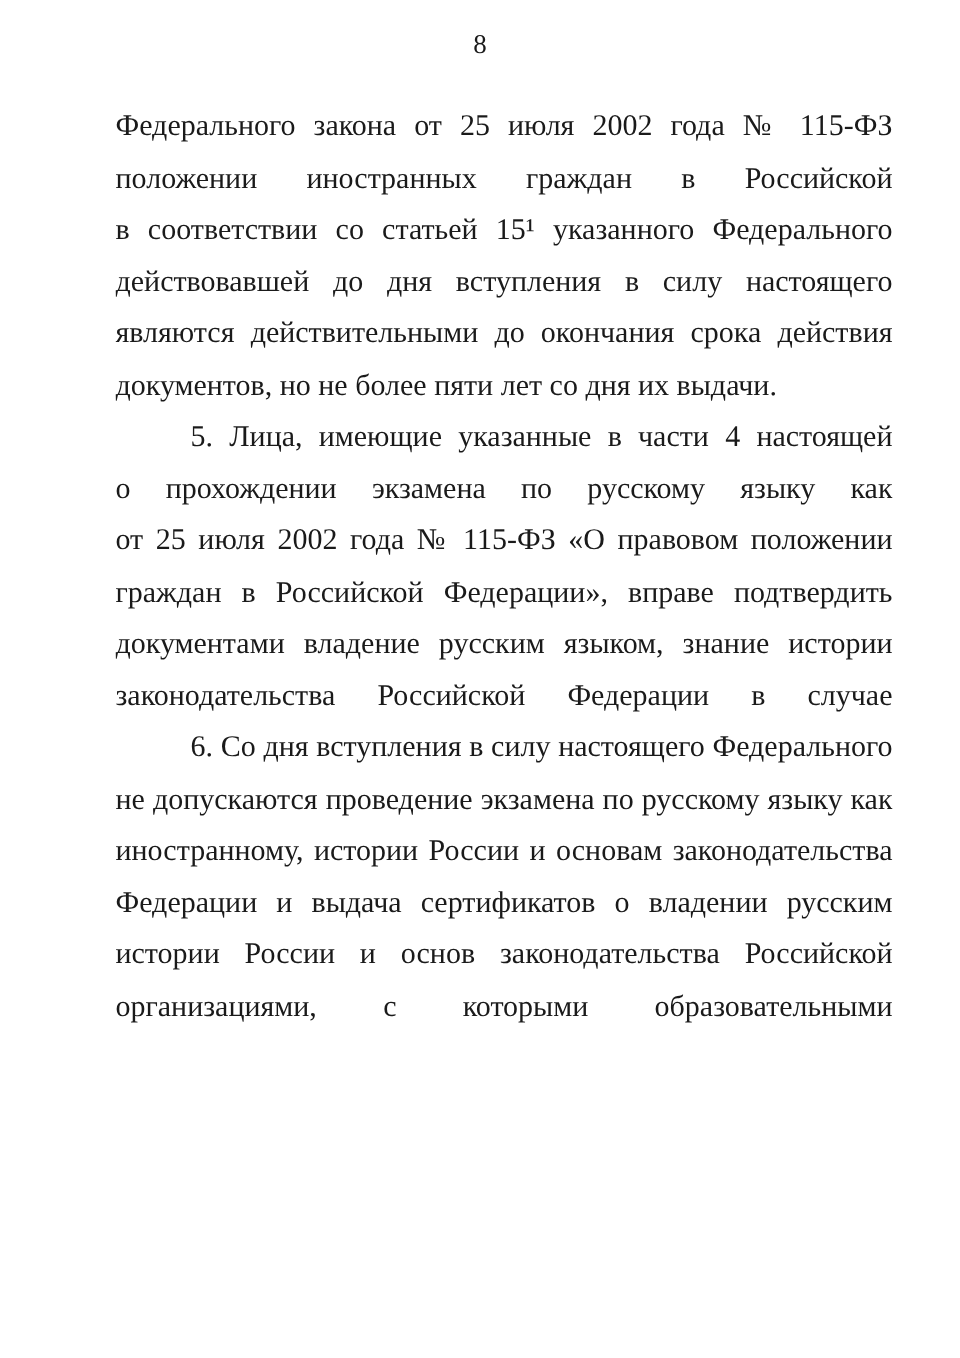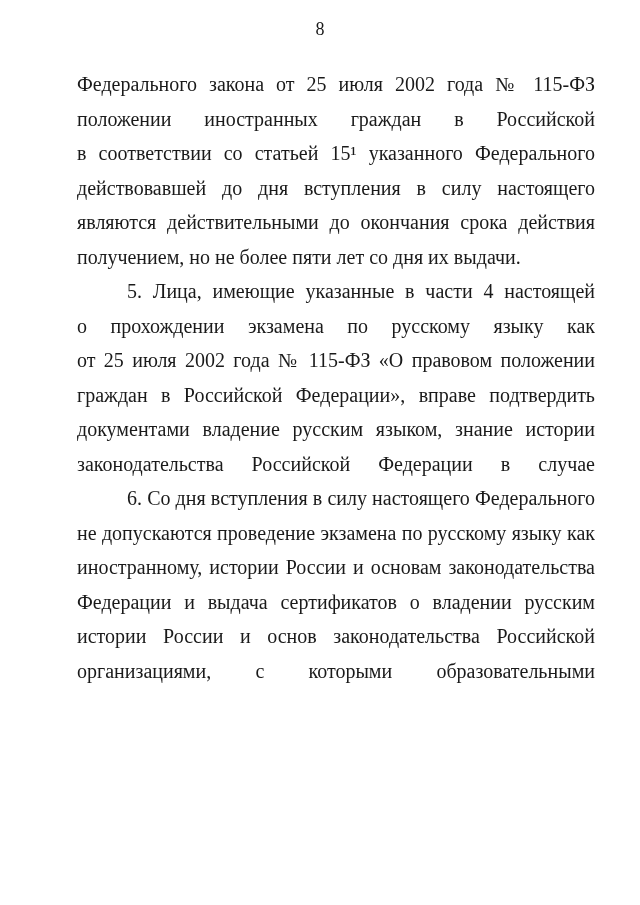--- a/index.html
+++ b/index.html
@@ -46,21 +46,21 @@
 <body>
 
 <div class="page-number">8</div>
 
 <div class="doc-body">
     <div class="line">Федерального закона от 25&nbsp;июля 2002&nbsp;года №&nbsp;115-ФЗ «О&nbsp;правовом</div>
     <div class="line">положении иностранных граждан в Российской Федерации», выданные</div>
     <div class="line">в соответствии со статьей 15¹ указанного Федерального закона в редакции,</div>
     <div class="line">действовавшей до дня вступления в силу настоящего Федерального закона,</div>
     <div class="line">являются действительными до окончания срока действия указанных</div>
-    <div class="line line-final">получением, но не более пяти лет со дня их выдачи.</div>
+    <div class="line line-final">документов, но не более пяти лет со дня их выдачи.</div>
     <div class="line indent">5.&nbsp;Лица, имеющие указанные в части 4 настоящей статьи документы</div>
     <div class="line">о прохождении экзамена по русскому языку как иностранному, истории</div>
     <div class="line">от 25&nbsp;июля 2002&nbsp;года №&nbsp;115-ФЗ «О правовом положении иностранных</div>
     <div class="line">граждан в Российской Федерации», вправе подтвердить указанными</div>
     <div class="line">документами владение русским языком, знание истории России и основ</div>
     <div class="line">законодательства Российской Федерации в случае обращения</div>
     <div class="line indent">6.&nbsp;Со дня вступления в силу настоящего Федерального закона</div>
     <div class="line">не допускаются проведение экзамена по русскому языку как</div>
     <div class="line">иностранному, истории России и основам законодательства Российской</div>
     <div class="line">Федерации и выдача сертификатов о владении русским языком, знании</div>

